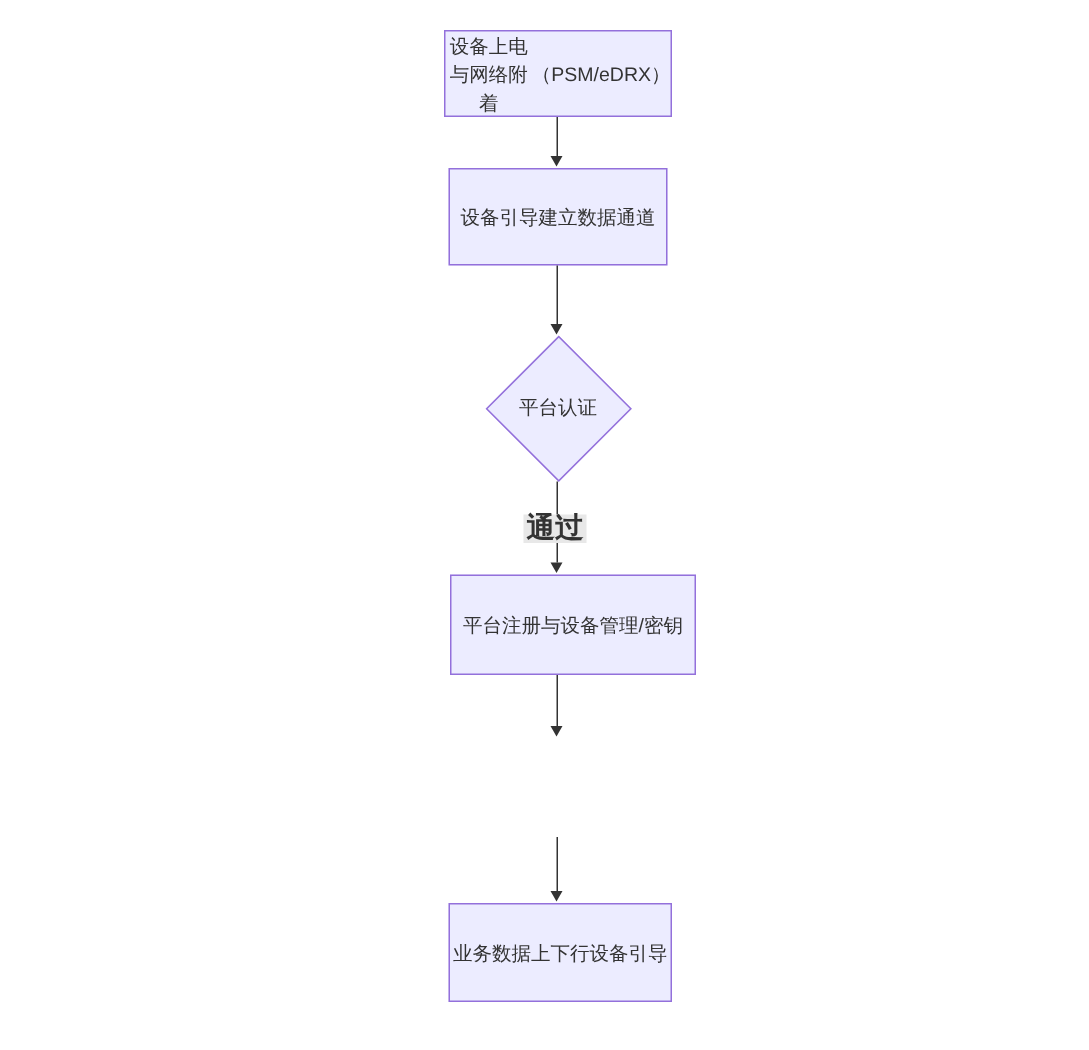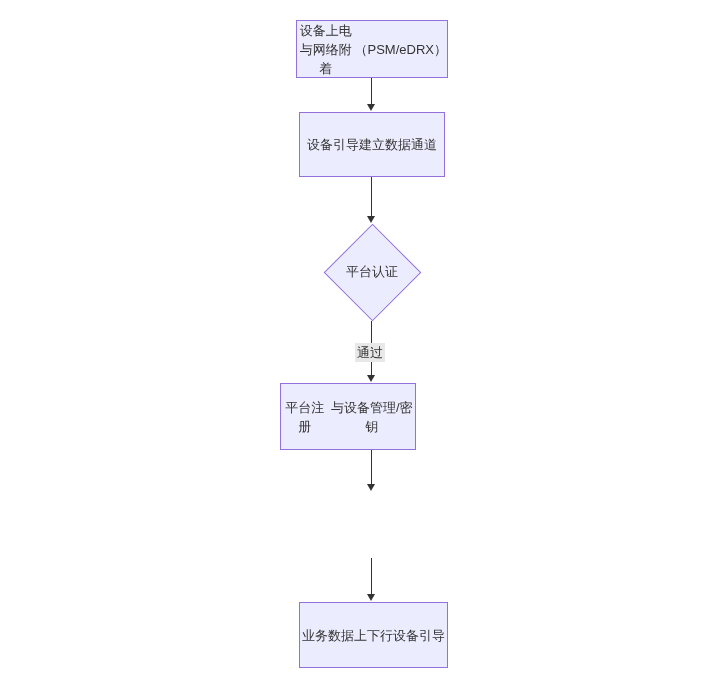--- a/index.html
+++ b/index.html
@@ -54,24 +54,25 @@
   .diamond-label{
     position:absolute;
     transform:translate(-50%,-50%);
     font-size:13px;
     white-space:nowrap;
   }
   .edge-label{
     position:absolute;
     transform:translateX(-50%);
     background:var(--edge-label-bg);
-    font-size:13px;
+    font-size:19px;
     line-height:17px;
     padding:1px 2px;
     white-space:nowrap;
+    font-weight:bold;
   }
 </style>
 </head>
 <body>
 
 <div class="canvas">
 
   <div class="node" style="left:296px;top:20px;width:152px;height:58px">
     <div>设备上电与网络附着</div>
     <div>（PSM/eDRX）</div>
@@ -88,21 +89,21 @@
   <div class="edge-line" style="left:371px;top:177px;height:39px"></div>
   <div class="arrowhead" style="left:367px;top:216px"></div>
 
   <div class="diamond" style="left:338px;top:238px"></div>
   <div class="diamond-label" style="left:372px;top:272px">平台认证</div>
 
   <div class="edge-line" style="left:371px;top:321px;height:54px"></div>
   <div class="edge-label" style="left:370px;top:343px">通过</div>
   <div class="arrowhead" style="left:367px;top:375px"></div>
 
-  <div class="node" style="left:280px;top:383px;width:136px;height:67px">
+  <div class="node" style="left:300px;top:383px;width:164px;height:67px">
     <div>平台注册</div>
     <div>与设备管理/密钥</div>
   </div>
 
   <div class="edge-line" style="left:371px;top:450px;height:34px"></div>
   <div class="arrowhead" style="left:367px;top:484px"></div>
 
 
   <div class="edge-line" style="left:371px;top:558px;height:36px"></div>
   <div class="arrowhead" style="left:367px;top:594px"></div>

